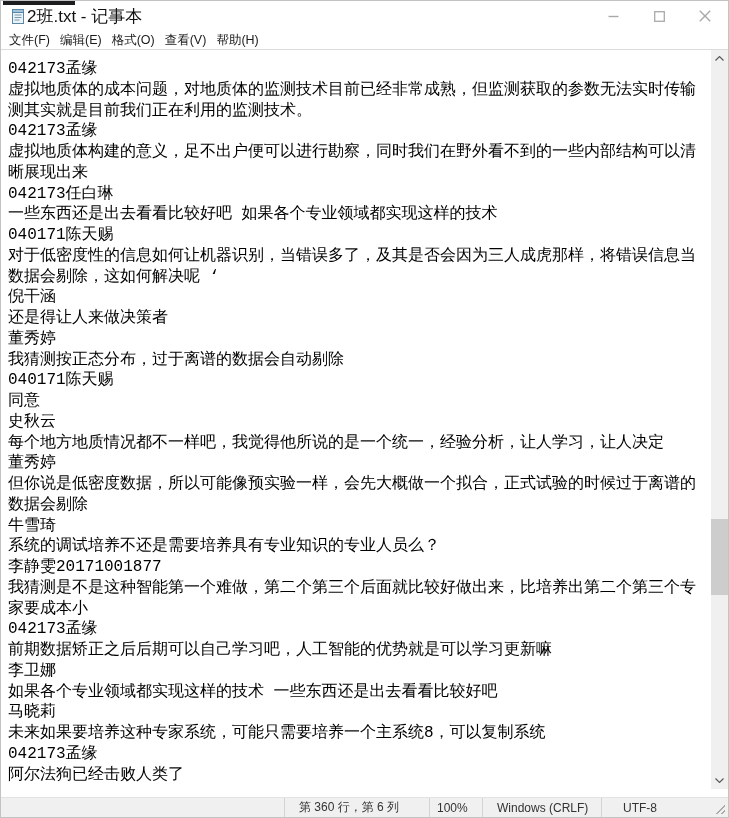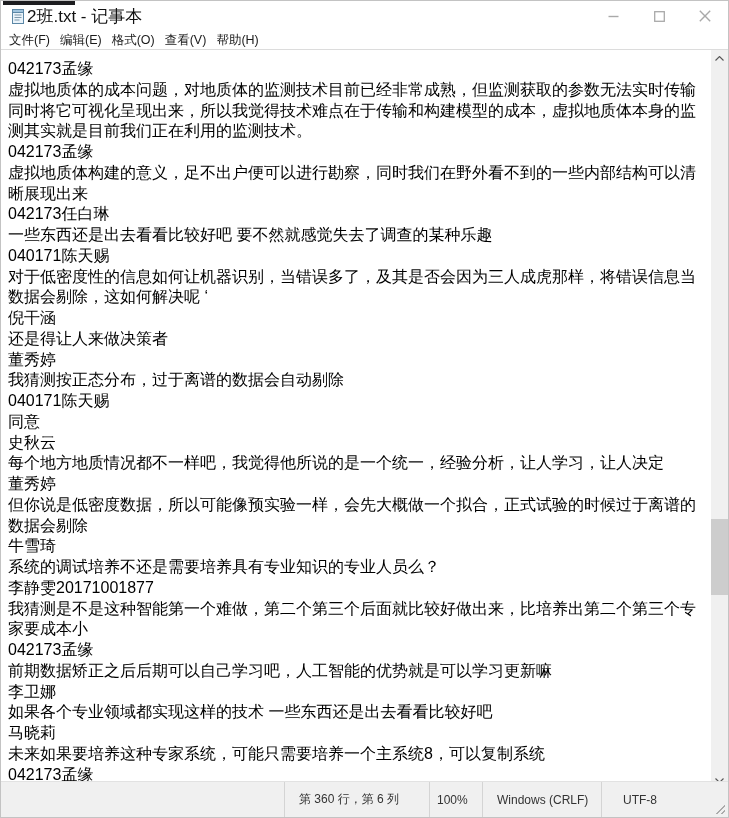--- a/index.html
+++ b/index.html
@@ -48,41 +48,41 @@
   .menu-item { padding: 1px 5px 2px 5px; white-space: nowrap; }
 
   
   .editor {
     position: absolute; top: 50px; left: 0; right: 17px; bottom: 28px;
     overflow: hidden;
     padding: 8px 0 0 7px;
     font-size: 16px; line-height: 20.75px; color: #000000;
     cursor: text;
   }
-  .editor .line { white-space: pre; height: 20.75px; }
+  .editor .line { white-space: pre; height: 20.75px; font-family: Liberation Mono, monospace; }
 
   
   .scrollbar {
     position: absolute; top: 49px; right: 0; width: 17px; bottom: 28px;
     background: #f0f0f0;
   }
   .sb-arrow {
     position: absolute; left: 0; width: 17px; height: 17px;
     display: flex; align-items: center; justify-content: center;
   }
   .sb-arrow.up { top: 0; }
   .sb-arrow.down { bottom: 0; }
   .sb-thumb {
     position: absolute; left: 0; top: 469px; width: 17px; height: 76px;
     background: #cdcdcd;
   }
 
   
   .statusbar {
-    position: absolute; left: 0; right: 0; bottom: 0; height: 36px;
+    position: absolute; left: 0; right: 0; bottom: 0; height: 20px;
     background: #f0f0f0;
     border-top: 1px solid #e2e2e2;
     display: flex; align-items: stretch;
     font-size: 12px; color: #333333;
   }
   .seg {
     display: flex; align-items: center;
     border-left: 1px solid #d4d4d4;
     padding-left: 14px;
     white-space: nowrap;
@@ -145,27 +145,26 @@
       <span class="menu-item">编辑(E)</span>
       <span class="menu-item">格式(O)</span>
       <span class="menu-item">查看(V)</span>
       <span class="menu-item">帮助(H)</span>
     </div>
 
   <div class="editor">
 
   <div class="line">042173孟缘</div>
       <div class="line">虚拟地质体的成本问题，对地质体的监测技术目前已经非常成熟，但监测获取的参数无法实时传输</div>
-      <div class="line">同时将它可视化呈现出来，所以我觉得技术难点在于传输和构建模型的成本，虚拟地质体本身的监</div>
       <div class="line">测其实就是目前我们正在利用的监测技术。</div>
       <div class="line">042173孟缘</div>
       <div class="line">虚拟地质体构建的意义，足不出户便可以进行勘察，同时我们在野外看不到的一些内部结构可以清</div>
       <div class="line">晰展现出来</div>
       <div class="line">042173任白琳</div>
-      <div class="line">一些东西还是出去看看比较好吧 要不然就感觉失去了调查的某种乐趣</div>
+      <div class="line">一些东西还是出去看看比较好吧 如果各个专业领域都实现这样的技术</div>
       <div class="line">040171陈天赐</div>
       <div class="line">对于低密度性的信息如何让机器识别，当错误多了，及其是否会因为三人成虎那样，将错误信息当</div>
       <div class="line">数据会剔除，这如何解决呢 ‘</div>
       <div class="line">倪干涵</div>
       <div class="line">还是得让人来做决策者</div>
       <div class="line">董秀婷</div>
       <div class="line">我猜测按正态分布，过于离谱的数据会自动剔除</div>
       <div class="line">040171陈天赐</div>
       <div class="line">同意</div>
       <div class="line">史秋云</div>

